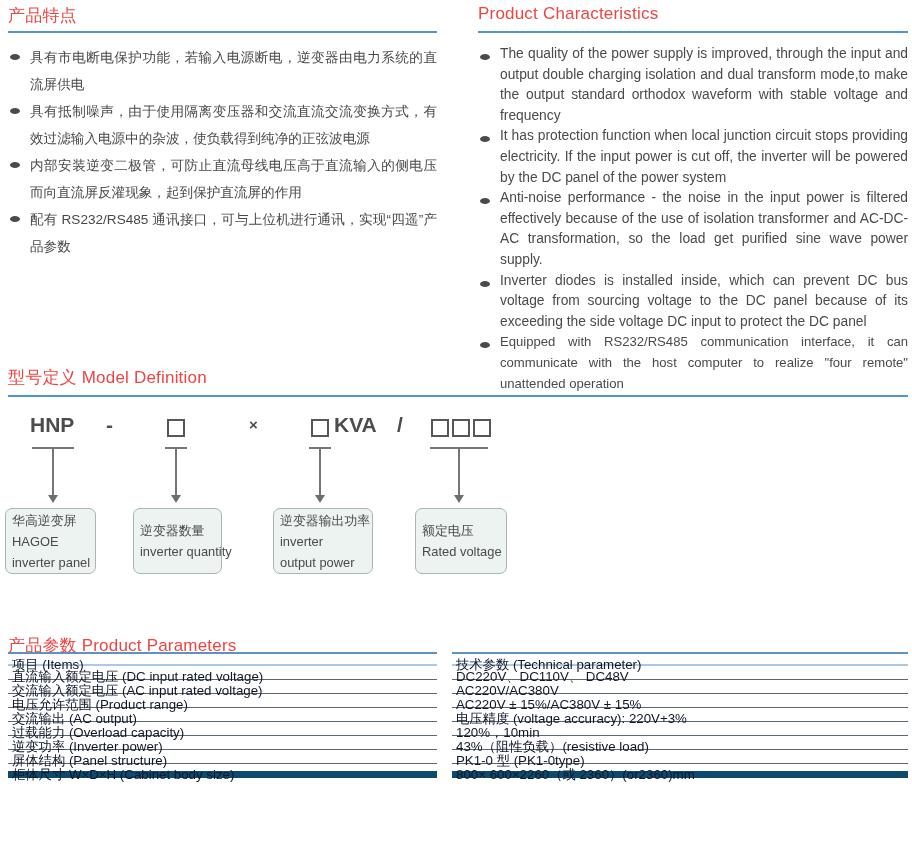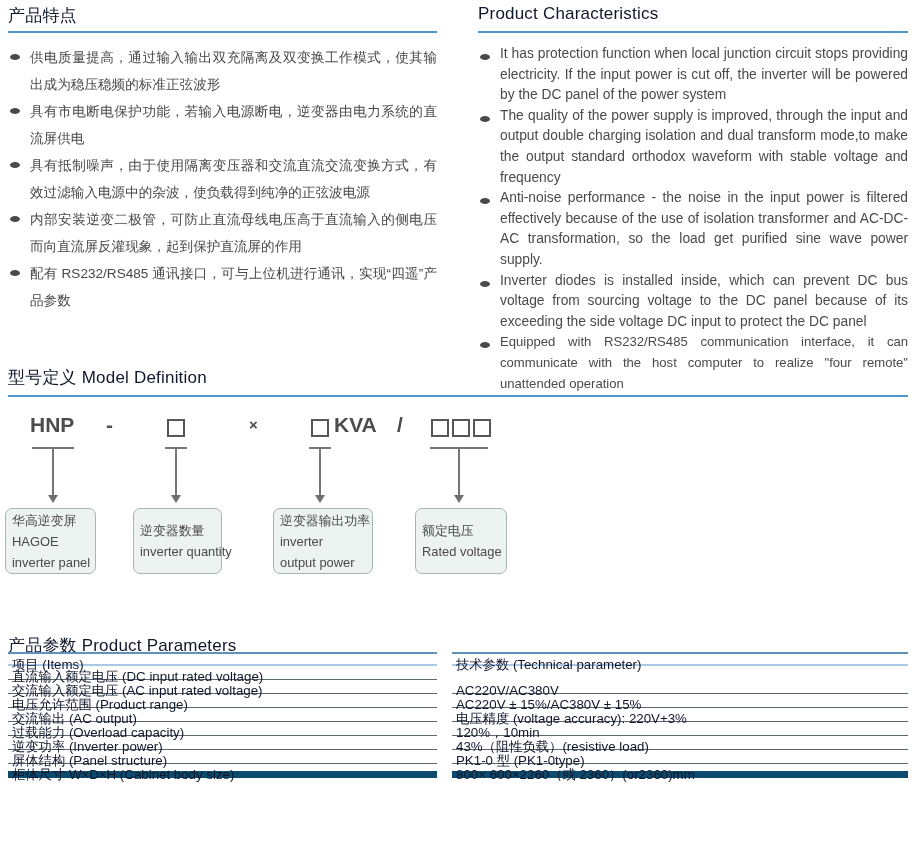--- a/index.html
+++ b/index.html
@@ -1,20 +1,20 @@
 <!DOCTYPE html>
 <html><head>
 <meta charset="utf-8">
 <style>
   html,body{margin:0;padding:0;background:#ffffff;}
   body{font-family:"Liberation Sans","DejaVu Sans",sans-serif;color:#454545;}
   #page{position:relative;width:912px;height:853px;background:#fff;overflow:hidden;}
 
   
-  .sec-title{font-size:17px;color:#0f172a;letter-spacing:.2px;}
+  .sec-title{font-size:17px;color:#ef4444;letter-spacing:.2px;}
   .rule{position:absolute;height:2px;background:#4f96cc;}
 
   
   .col{position:absolute;top:0;}
   .col-left{left:8px;width:429px;}
   .col-right{left:478px;width:430px;}
   .col .sec-title{position:absolute;top:4px;left:0;}
   .col .rule{top:31px;left:0;right:0;}
   ul.blist{list-style:none;margin:0;padding:0;position:absolute;left:0;right:0;top:44px;}
   ul.blist li{display:flex;align-items:flex-start;}
@@ -52,24 +52,20 @@
 <body>
 
 <div id="page">
 
   <div class="col col-left">
     <div class="sec-title">产品特点</div>
     <div class="rule"></div>
     <ul class="blist">
       <li>
           <span class="dot"></span>
-          <span class="cn-text">供电质量提高，通过输入输出双充隔离及双变换工作模式，使其输出成为稳压稳频的标准正弦波形</span>
-        </li>
-      <li>
-          <span class="dot"></span>
           <span class="cn-text">具有市电断电保护功能，若输入电源断电，逆变器由电力系统的直流屏供电</span>
         </li>
       <li>
           <span class="dot"></span>
           <span class="cn-text">具有抵制噪声，由于使用隔离变压器和交流直流交流变换方式，有效过滤输入电源中的杂波，使负载得到纯净的正弦波电源</span>
         </li>
       <li>
           <span class="dot"></span>
           <span class="cn-text">内部安装逆变二极管，可防止直流母线电压高于直流输入的侧电压而向直流屏反灌现象，起到保护直流屏的作用</span>
         </li>
@@ -79,25 +75,25 @@
         </li>
     </ul>
   </div>
 
   <div class="col col-right">
     <div class="sec-title">Product Characteristics</div>
     <div class="rule"></div>
     <ul class="blist">
       <li>
           <span class="dot"></span>
+          <span class="en-text">The quality of the power supply is improved, through the input and output double charging isolation and dual transform mode,to make the output standard orthodox waveform with stable voltage and frequency</span>
+        </li>
+      <li>
+          <span class="dot"></span>
           <span class="en-text">It has protection function when local junction circuit stops providing electricity. If the input power is cut off, the inverter will be powered by the DC panel of the power system</span>
-        </li>
-      <li>
-          <span class="dot"></span>
-          <span class="en-text">The quality of the power supply is improved, through the input and output double charging isolation and dual transform mode,to make the output standard orthodox waveform with stable voltage and frequency</span>
         </li>
       <li>
           <span class="dot"></span>
           <span class="en-text">Anti-noise performance - the noise in the input power is filtered effectively because of the use of isolation transformer and AC-DC-AC transformation, so the load get purified sine wave power supply.</span>
         </li>
       <li>
           <span class="dot"></span>
           <span class="en-text">Inverter diodes is installed inside, which can prevent DC bus voltage from sourcing voltage to the DC panel because of its exceeding the side voltage DC input to protect the DC panel</span>
         </li>
       <li>
@@ -159,20 +155,21 @@
 
   <div id="params">
     <div class="sec-title">产品参数 Product Parameters</div>
     <div class="ptable">
       <div class="trow thead">
         <div class="tcell tleft">项目 (Items)</div>
         <div class="tcell tright">技术参数 (Technical parameter)</div>
       </div>
       <div class="trow tdata">
         <div class="tcell tleft">直流输入额定电压 (DC input rated voltage)</div>
+        <div class="tcell tright">DC220V、DC110V、 DC48V</div>
       </div>
       <div class="trow tdata">
         <div class="tcell tleft">交流输入额定电压 (AC input rated voltage)</div>
         <div class="tcell tright">AC220V/AC380V</div>
       </div>
       <div class="trow tdata">
         <div class="tcell tleft">电压允许范围 (Product range)</div>
         <div class="tcell tright">AC220V ± 15%/AC380V ± 15%</div>
       </div>
       <div class="trow tdata">

